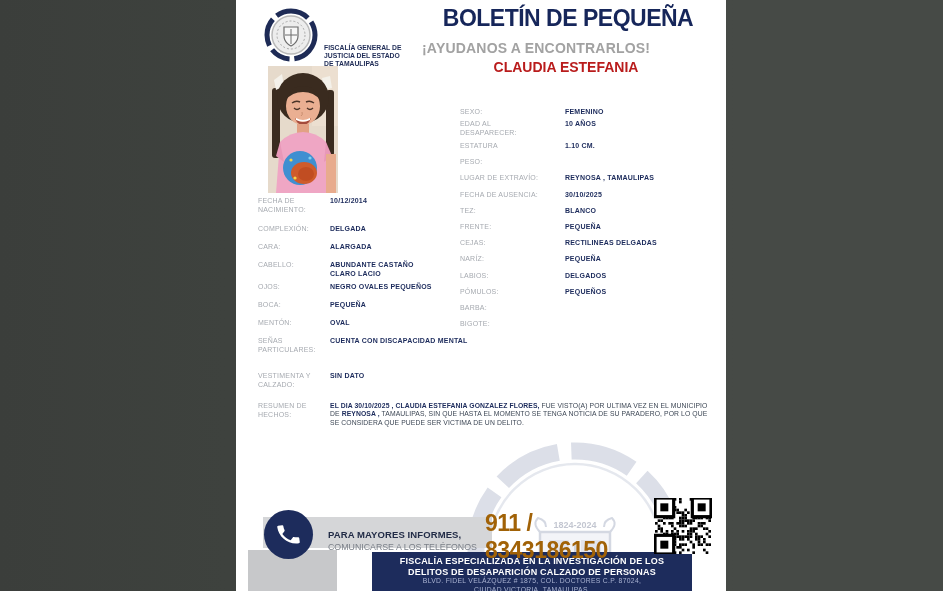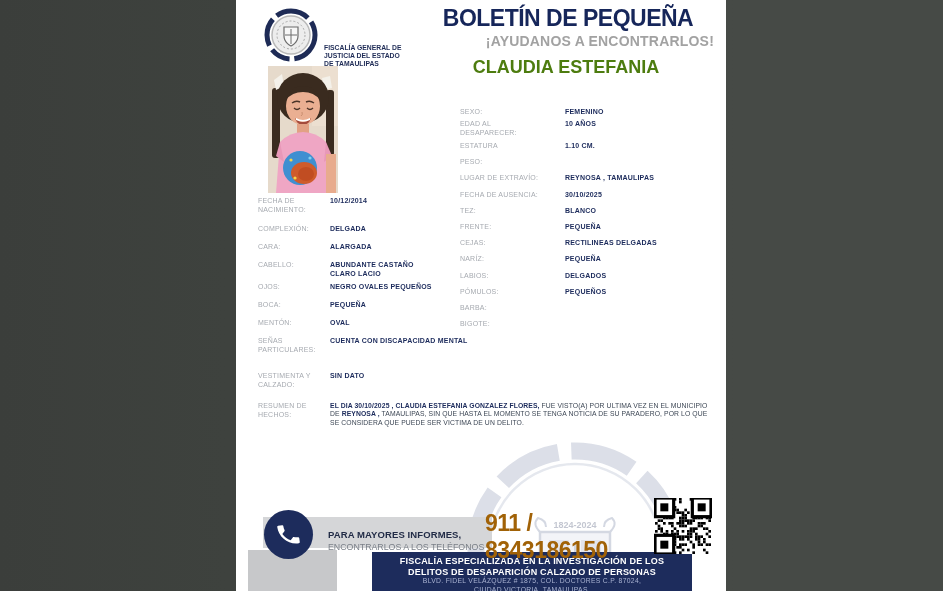--- a/index.html
+++ b/index.html
@@ -5,22 +5,22 @@
   html,body{margin:0;padding:0;background:#2e312e;font-family:"Liberation Sans",sans-serif;}
   .stage{position:relative;width:943px;height:591px;overflow:hidden;
          background:linear-gradient(90deg,#3b3e3b 0%,#3e423e 24%,#464a46 78%,#464a46 100%);}
   .page{position:absolute;left:236px;top:0;width:490px;height:591px;background:#ffffff;overflow:hidden;}
 
   
   .logo-seal{position:absolute;left:27px;top:7px;width:56px;height:56px;z-index:3;}
   .logo-acronym{position:absolute;left:88px;top:2px;font-size:34px;font-weight:bold;color:#1e2b56;letter-spacing:1px;z-index:3;}
   .logo-caption{position:absolute;left:88px;top:44px;width:92px;font-size:6.8px;line-height:8px;font-weight:bold;color:#1e2b56;z-index:3;}
   .title{position:absolute;left:186px;top:5px;width:292px;text-align:center;font-size:23px;line-height:26px;font-weight:bold;color:#16265a;letter-spacing:-0.5px;z-index:3;}
-  .subtitle{position:absolute;left:186px;top:33px;width:292px;text-align:right;font-size:14px;font-weight:bold;color:#a2a2a2;letter-spacing:0.2px;z-index:3;}
-  .person-name{position:absolute;left:170px;top:56px;width:320px;text-align:center;font-size:18px;line-height:22px;font-weight:bold;color:#4d7c0f;z-index:3;}
+  .subtitle{position:absolute;left:186px;top:40px;width:292px;text-align:left;font-size:14px;font-weight:bold;color:#a2a2a2;letter-spacing:0.2px;z-index:3;}
+  .person-name{position:absolute;left:170px;top:56px;width:320px;text-align:center;font-size:14px;line-height:22px;font-weight:bold;color:#b91c1c;z-index:3;}
 
   
   .photo{position:absolute;left:32px;top:66px;width:70px;height:127px;z-index:3;}
 
   
   .fields{position:absolute;z-index:3;}
   #right-fields{left:224px;top:108px;width:252px;}
   #left-fields{left:22px;top:197px;width:454px;}
   .frow{display:flex;align-items:flex-start;}
   .flabel{flex:0 0 auto;color:#a6aab0;font-size:7px;line-height:8.5px;letter-spacing:0.2px;}
@@ -240,21 +240,21 @@
     </div>
 
     <div class="contact-band"></div>
     <div class="phone-circle">
       <svg viewBox="0 0 24 24" width="27" height="27" style="transform:rotate(-8deg)">
         <path fill="#ffffff" d="M6.62 10.79c1.44 2.83 3.76 5.14 6.59 6.59l2.2-2.2c.27-.27.67-.36 1.02-.24 1.12.37 2.33.57 3.57.57.55 0 1 .45 1 1V20c0 .55-.45 1-1 1-9.39 0-17-7.61-17-17 0-.55.45-1 1-1h3.5c.55 0 1 .45 1 1 0 1.25.2 2.45.57 3.57.11.35.03.74-.25 1.02l-2.2 2.2z"></path>
       </svg>
     </div>
     <div class="contact-text">
       <div class="contact-bold">PARA MAYORES INFORMES,</div>
-      <div class="contact-reg">ENCONTRARLOS A LOS TELÉFONOS</div>
+      <div class="contact-reg">COMUNICARSE A LOS TELÉFONOS</div>
     </div>
     <div class="phone-number">911 / 8343186150</div>
     <div class="qr"><svg id="qr-svg" viewBox="0 0 21 21">
           <rect x="7" y="0" width="1" height="1" fill="#000"></rect>
           <rect x="9" y="0" width="1" height="1" fill="#000"></rect>
           <rect x="13" y="0" width="1" height="1" fill="#000"></rect>
           <rect x="9" y="1" width="1" height="1" fill="#000"></rect>
           <rect x="7" y="3" width="1" height="1" fill="#000"></rect>
           <rect x="7" y="4" width="1" height="1" fill="#000"></rect>
           <rect x="8" y="4" width="1" height="1" fill="#000"></rect>

